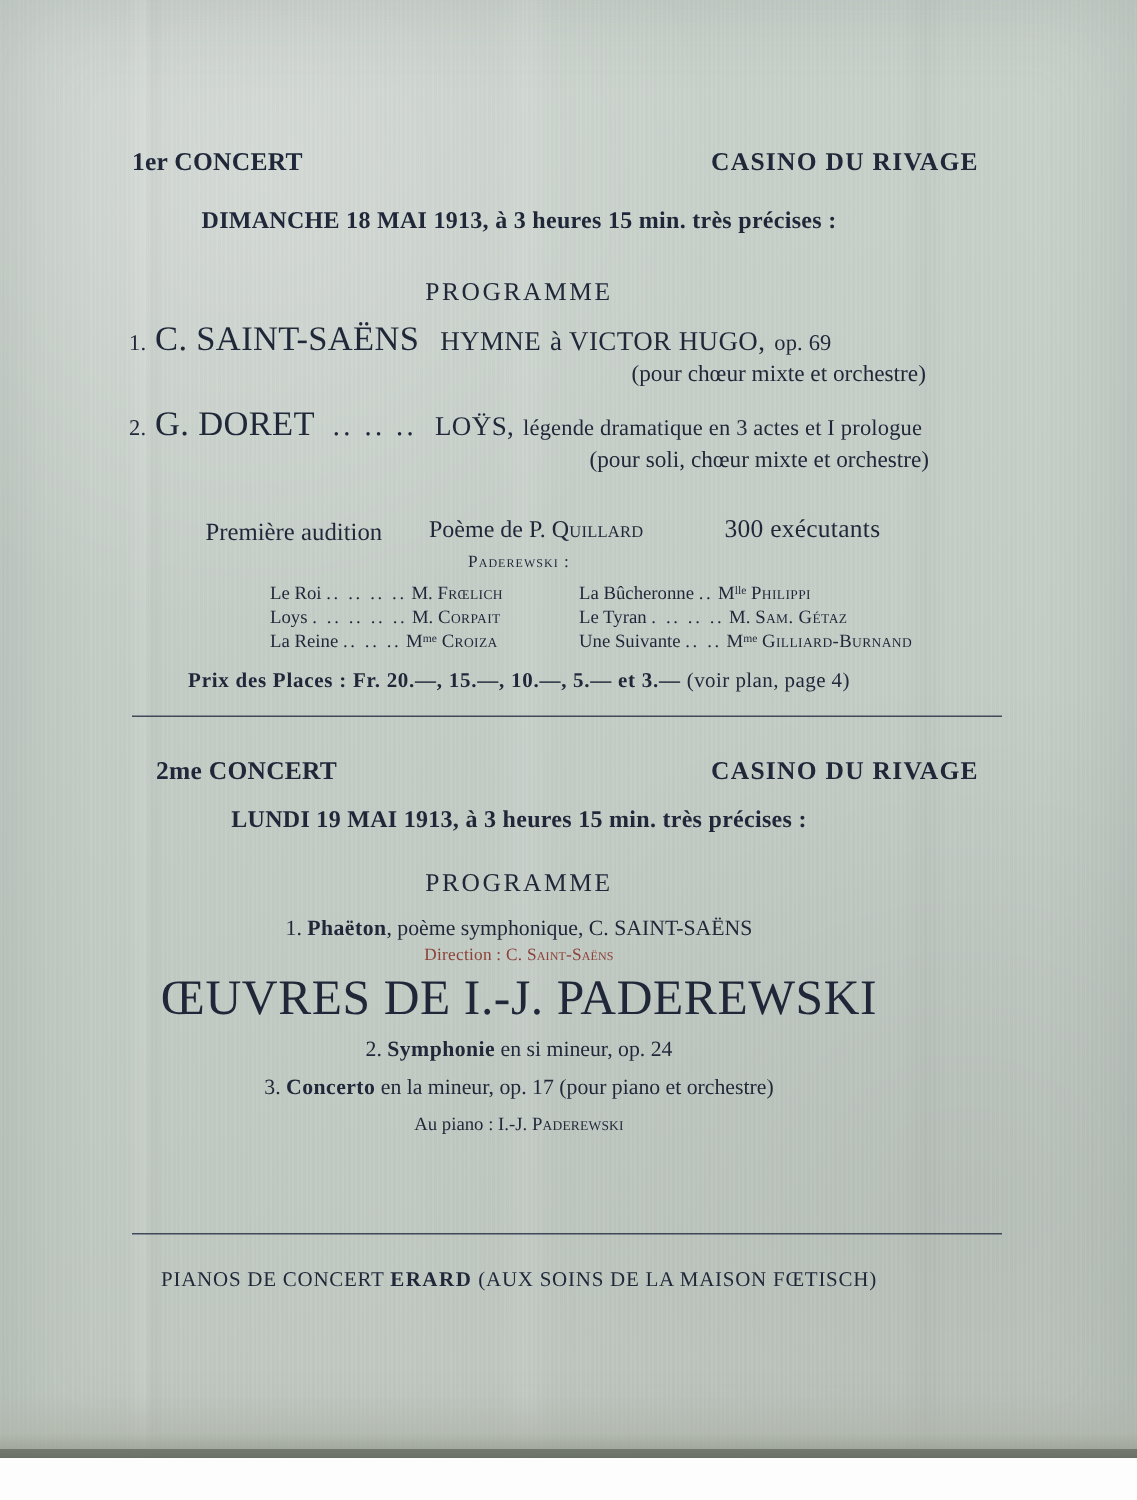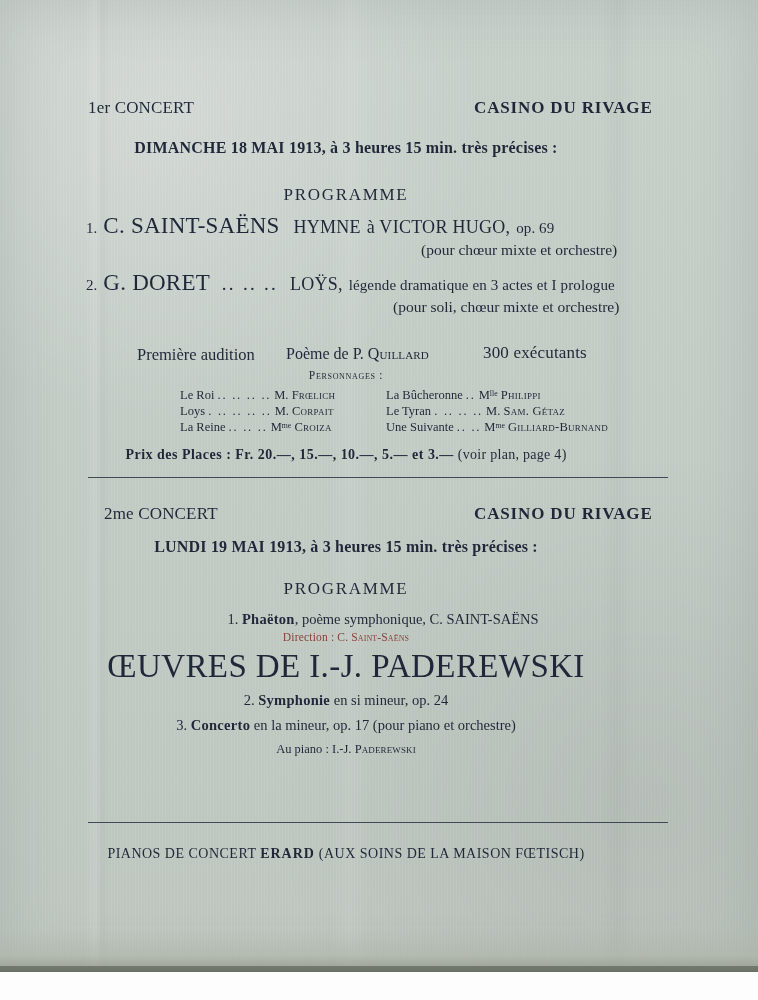--- a/index.html
+++ b/index.html
@@ -40,21 +40,21 @@
   
   #content{position:absolute;left:0;top:0;width:758px;height:930px;color:#1f2738;}
 
   .row{position:absolute;}
   .ctr{position:absolute;left:0;width:692px;text-align:center;}
   .sc{font-variant:small-caps;letter-spacing:.01em;}
   .b{font-weight:bold;}
   sup{font-size:.62em;vertical-align:.42em;letter-spacing:0;}
 
   
-  .concert-no{font-size:17px;letter-spacing:.01em;}
+  .concert-no{font-size:17px;letter-spacing:.01em;font-weight:bold;}
   .venue{font-size:17px;font-weight:bold;letter-spacing:.05em;}
   .datetime{font-size:16px;font-weight:bold;letter-spacing:.012em;}
   .programme{font-size:17px;letter-spacing:.10em;}
 
   
   .work1{font-size:23px;letter-spacing:.005em;white-space:nowrap;}
   .work1 .composer{font-size:23px;letter-spacing:.01em;}
   .work1 .title{font-size:18px;letter-spacing:.015em;}
   .work1 .small{font-size:15px;}
   .dots{letter-spacing:.12em;font-size:19px;}
@@ -126,21 +126,21 @@
   </div>
   <div class="row sub" style="left:393px;top:298px;"><span>(pour soli, chœur mixte et orchestre)</span></div>
 
   <div class="row poeme" style="left:286px;top:329px;">
     <span>Poème  de  P. </span><span class="sc">Quillard</span>
   </div>
 
   <div class="row premiere" style="left:137px;top:345px;"><span>Première audition</span></div>
   <div class="row execut" style="left:483px;top:343px;"><span>300 exécutants</span></div>
 
-  <div class="ctr persotitle sc" style="top:369px;"><span>Personnages :</span></div>
+  <div class="ctr persotitle sc" style="top:369px;"><span>Paderewski :</span></div>
 
   <div class="row cast" style="left:180px;top:388px;">
     <span>Le Roi</span>
     <span class="ld">.. .. .. ..</span>
     <span>M.</span>
     <span class="name">Frœlich</span>
   </div>
   <div class="row cast" style="left:180px;top:404px;">
     <span>Loys</span>
     <span class="ld">. .. .. .. ..</span>
@@ -181,21 +181,21 @@
 
   <div class="rule" style="left:88px;top:477px;width:580px;"></div>
 
   <div class="row concert-no" style="left:104px;top:504px;"><span>2me CONCERT</span></div>
   <div class="row venue" style="left:474px;top:504px;"><span>CASINO DU RIVAGE</span></div>
 
   <div class="ctr datetime" style="top:538px;"><span>LUNDI 19 MAI 1913, à 3 heures 15 min. très précises :</span></div>
 
   <div class="ctr programme" style="top:579px;"><span>PROGRAMME</span></div>
 
-  <div class="ctr item2" style="top:611px;padding-left:37px;">
+  <div class="ctr item2" style="top:611px;">
     <span>1.</span>
     <span class="b">Phaëton</span><span>, poème symphonique, C. SAINT-SAËNS</span>
   </div>
 
   <div class="ctr direction" style="top:631px;">
     <span>Direction : C. </span><span class="sc">Saint-Saëns</span>
   </div>
 
   <div class="ctr bigtitle" style="top:648px;"><span>ŒUVRES DE I.-J. PADEREWSKI</span></div>
 

